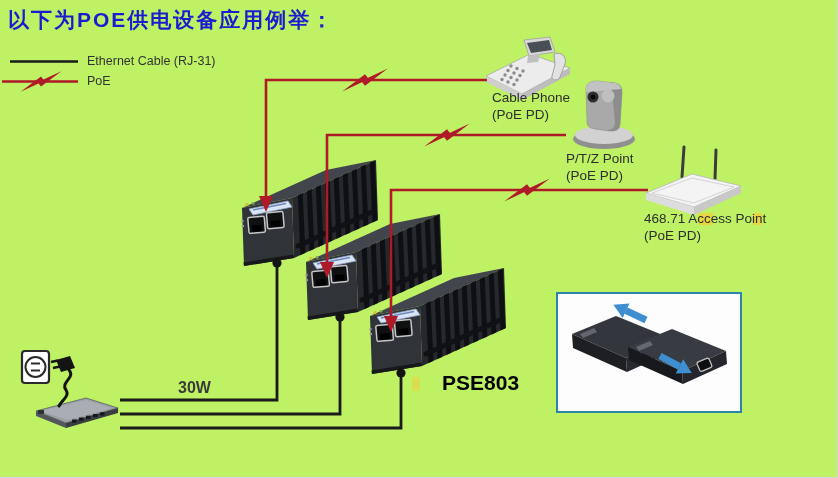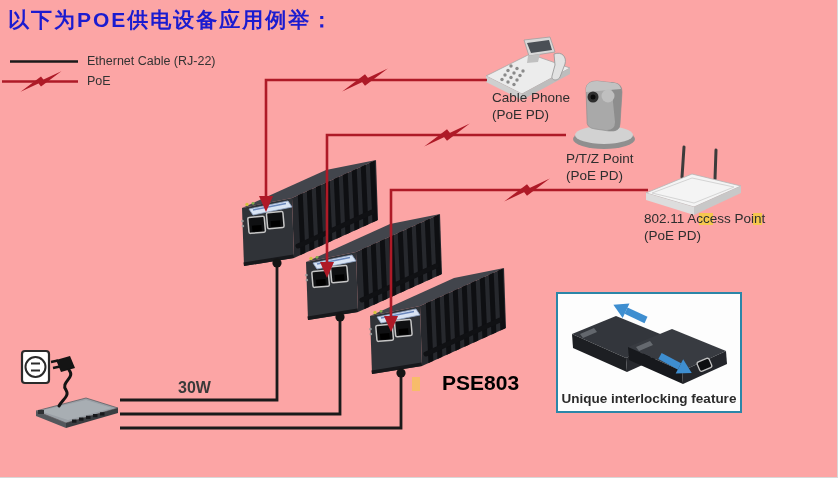--- a/index.html
+++ b/index.html
@@ -1,17 +1,17 @@
 <!DOCTYPE html>
 <html style="--title_blue: #1b1bd0; --poe_red: #ae1a27; --ethernet_black: #1a1a1a; --interlock_border: #2b86a8; --arrow_blue: #3e8ed0; --highlight_yellow: #f2cf3a;"><head>
 <meta charset="utf-8">
 <style>
   html,body{margin:0;padding:0;background:#ffffff;}
   .canvas{
-    position:relative;width:838px;height:478px;background:#fca5a5;overflow:hidden;
+    position:relative;width:838px;height:478px;background:#bef264;overflow:hidden;
     font-family:"Liberation Sans",sans-serif;
     border-right:1px solid #d8d8d8;border-bottom:1px solid #d8d8d8;box-sizing:border-box;
   }
   .abs{position:absolute;}
   .title{
     left:8px;top:6px;font-size:21px;font-weight:700;letter-spacing:2px;
     color:var(--title_blue,#1b1bd0);white-space:nowrap;z-index:3;
   }
   .lbl{position:absolute;font-size:13.5px;color:#2e2e2e;line-height:1.22;white-space:nowrap;z-index:3;}
   .lbl.small{font-size:12.5px;}
@@ -72,32 +72,32 @@
         </g>
       </g>
       <g id="bolt-sym">
         <path d="M-24 12 L0 -6 L4 -1 Z M24 -12 L0 6 L-4 1 Z" fill="var(--poe_red,#ae1a27)"></path>
       </g>
     </defs>
   </svg>
 
   <div class="abs title">以下为POE供电设备应用例举：</div>
 
-  <div class="lbl small legend-text" style="left:87px;top:54px">Ethernet Cable (RJ-22)</div>
+  <div class="lbl small legend-text" style="left:87px;top:54px">Ethernet Cable (RJ-31)</div>
   <div class="lbl small legend-text" style="left:87px;top:74px">PoE</div>
 
   <div class="lbl" style="left:492px;top:90px">Cable Phone</div>
   <div class="lbl" style="left:492px;top:107px">(PoE PD)</div>
 
   <div class="lbl" style="left:566px;top:151px">P/T/Z Point</div>
   <div class="lbl" style="left:566px;top:168px">(PoE PD)</div>
 
   <div class="hl" style="left:699px;top:213px;width:14px;height:12px;opacity:.8"></div>
   <div class="hl" style="left:753px;top:213px;width:9px;height:12px;opacity:.8"></div>
-  <div class="lbl" style="left:644px;top:211px">802.11 Access Point</div>
+  <div class="lbl" style="left:644px;top:211px">468.71 Access Point</div>
   <div class="lbl" style="left:644px;top:228px">(PoE PD)</div>
 
   <div class="lbl watt" style="left:178px;top:378px">30W</div>
 
   <div class="hl" style="left:412px;top:377px;width:8px;height:14px;opacity:.55"></div>
   <div class="lbl model" style="left:419px;top:370px">PSE803</div>
 
   <svg class="devsvg" style="left:480px;top:36px" width="100" height="72" viewBox="0 0 100 72">
     <path d="M6 40 L50 18 L90 32 L42 58 Z" fill="#ececec" stroke="#a8a8a8" stroke-width="0.8"></path>
     <path d="M6 40 L42 58 L42 64 L6 46 Z" fill="#cfcfcf"></path>
@@ -192,21 +192,20 @@
       <rect x="138" y="62" width="13" height="10" rx="2" fill="#0d0e10" stroke="#c2c2c2" stroke-width="1.3" transform="rotate(-23 144 67)"></rect>
       <g transform="translate(86,22) rotate(205)" fill="var(--arrow_blue,#3e8ed0)">
         <rect x="0" y="-3.5" width="22" height="7"></rect>
         <path d="M22 -8 L36 0 L22 8 Z"></path>
       </g>
       <g transform="translate(100,58) rotate(28)" fill="var(--arrow_blue,#3e8ed0)">
         <rect x="0" y="-3.5" width="22" height="7"></rect>
         <path d="M22 -8 L36 0 L22 8 Z"></path>
       </g>
     </svg>
-    <div class="cap">Unique interlocking feature</div>
   </div>
 
   <svg id="overlay" width="838" height="478" viewBox="0 0 838 478">
 
     <line x1="10" y1="61.5" x2="78" y2="61.5" stroke="var(--ethernet_black,#1a1a1a)" stroke-width="2.6"></line>
     <line x1="2" y1="81.5" x2="78" y2="81.5" stroke="var(--poe_red,#ae1a27)" stroke-width="2.4"></line>
     <use href="#bolt-sym" transform="translate(41,81.5) scale(0.85)"></use>
 
     <g stroke="var(--poe_red,#ae1a27)" stroke-width="2.6" fill="none">
       <path d="M487 80 H266 V198"></path>

